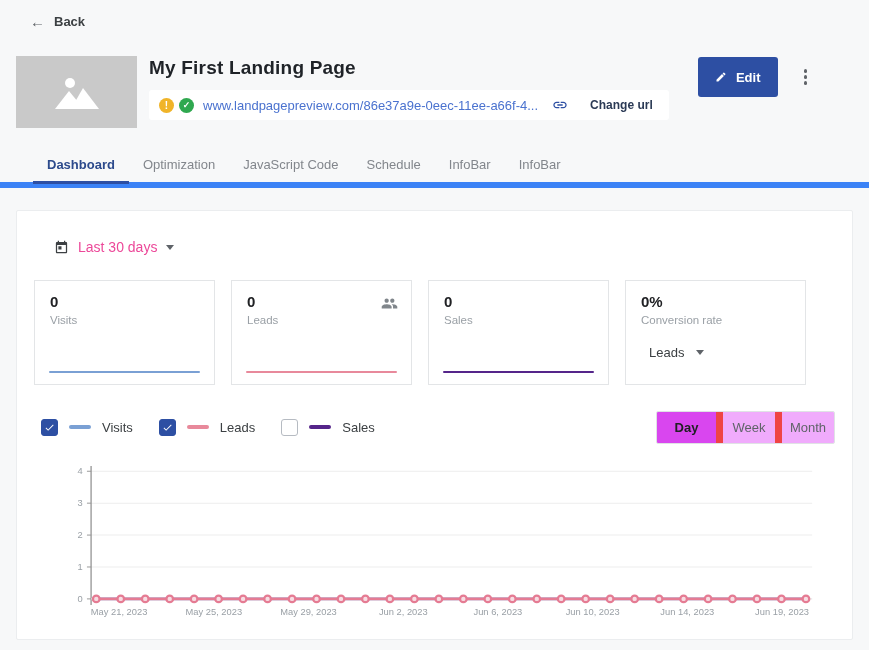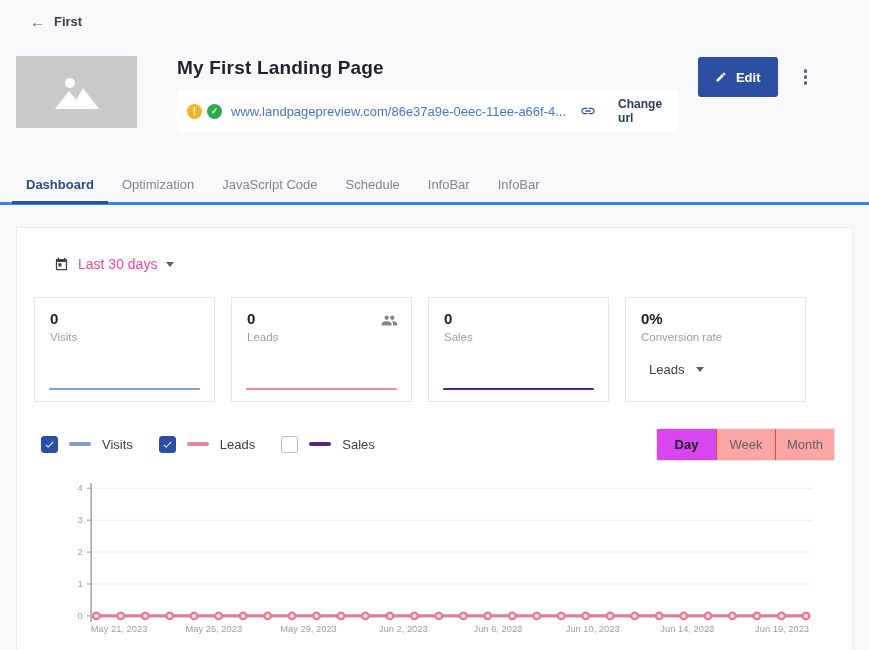--- a/index.html
+++ b/index.html
@@ -8,21 +8,21 @@
     width:869px; height:650px; overflow:hidden;
     background:#f7f8f9; color:#202124;
     font-family:"Liberation Sans", sans-serif;
   }
   
   .topbar { padding:13px 0 0 30px; }
   .back { display:inline-flex; align-items:center; gap:9px; font-size:13px; font-weight:700; color:#3c4043; cursor:pointer; }
   .back .arr { font-size:15px; font-weight:400; color:#5f6368; line-height:1; }
 
   
-  .page-header { display:flex; align-items:flex-start; padding:25px 58px 0 16px;gap:28px; }
+  .page-header { display:flex; align-items:flex-start; padding:25px 58px 0 16px; }
   .thumb { width:121px; height:72px; background:#c9c9c9; display:flex; align-items:center; justify-content:center; flex:none; }
   .thumb svg { width:44px; height:34px; }
   .head-main { margin-left:12px; flex:1; min-width:0; }
   .title { font-size:19px; font-weight:700; color:#1f2328; margin:1px 0 11px; letter-spacing:.2px; }
   .url-bar { display:inline-flex; align-items:center; background:#ffffff; border-radius:3px; padding:7px 16px 7px 10px; }
   .dot { width:15px; height:15px; border-radius:50%; color:#fff; font-size:10px; font-weight:700; display:flex; align-items:center; justify-content:center; flex:none; }
   .dot-warn { background:#f0b429; margin-right:5px; }
   .dot-ok { background:#2fa84f; margin-right:9px; font-size:9px; }
   .url-text { font-size:13px; color:#4a72cf; cursor:pointer; white-space:nowrap; }
   .link-ic { margin-left:14px; display:flex; cursor:pointer; }
@@ -30,21 +30,21 @@
   .change-url { font-size:12px; font-weight:700; color:#2b3a55; margin-left:22px; cursor:pointer; }
   .head-actions { display:flex; align-items:center; gap:22px; margin-left:20px; padding-top:1px; }
   .edit-btn { background:#2d4fa3; color:#fff; border:none; border-radius:3px; height:40px; padding:0 17px;
               font-size:13px; font-weight:700; display:inline-flex; align-items:center; gap:9px; cursor:pointer;
               font-family:"Liberation Sans", sans-serif; }
   .edit-btn svg { width:12px; height:12px; fill:#ffffff; }
   .kebab { display:flex; flex-direction:column; gap:2.5px; cursor:pointer; padding:5px 4px; }
   .kebab i { width:3.5px; height:3.5px; border-radius:50%; background:#5f6368; display:block; }
 
   
-  .tabs { display:flex; margin-top:37px; border-bottom:3px solid #3b82f6; padding-left:12px; }
+  .tabs { display:flex; margin-top:21px; border-bottom:6px solid #3b82f6; padding-left:33px; }
   .tab { padding:8px 14px 9px; font-size:13px; color:#82868c; cursor:pointer; border-bottom:3px solid transparent; margin-bottom:-2px; white-space:nowrap; }
   .tab.active { color:#2c4a8c; font-weight:700; border-bottom-color:#2d4fa3; }
 
   
   .panel { margin:22px 16px 0; background:#fff; border:1px solid #ebedef; border-radius:2px; padding:28px 17px 26px; height:430px; }
 
   .date-filter { display:inline-flex; align-items:center; gap:9px; margin-left:20px; font-size:14px; color:#ec4899; cursor:pointer;text-align:right; }
   .date-filter svg { width:15px; height:15px; fill:#3c4043; }
   .caret { width:0; height:0; border-left:4px solid transparent; border-right:4px solid transparent; border-top:5px solid #5f6368; display:inline-block; }
 
@@ -62,35 +62,35 @@
 
   
   .controls { display:flex; align-items:center; margin-top:26px; padding-left:7px; }
   .toggle { display:flex; align-items:center; margin-right:26px; cursor:pointer; }
   .cb { width:17px; height:17px; border-radius:3px; border:1.5px solid #b6bbc2; background:#fff; display:flex; align-items:center; justify-content:center; flex:none; }
   .cb.checked { background:#2d4fa3; border-color:#2d4fa3; }
   .cb svg { width:11px; height:11px; }
   .swatch { width:22px; height:4px; border-radius:2px; margin:0 11px; }
   .toggle .lbl { font-size:13px; color:#3c4043; }
   .segmented { margin-left:auto; display:flex; border:1px solid #e0e2e5; border-radius:2px; overflow:hidden; height:33px; background:#fff; }
-  .seg { width:59px; display:flex; align-items:center; justify-content:center; font-size:13px; color:#5f6368; background:#fca5a5; cursor:pointer; border-left:1px solid #ef4444; }
+  .seg { width:59px; display:flex; align-items:center; justify-content:center; font-size:13px; color:#5f6368; background:#f0abfc; cursor:pointer; border-left:7px solid #ef4444; }
   .seg:first-child { border-left:none; }
   .seg.active { background:#d946ef; color:#202124; font-weight:700; }
 
   .chart-wrap { margin-top:20px; }
   .chart-wrap svg { display:block; width:100%; }
   .chart-wrap text { font-family:"Liberation Sans", sans-serif; }
 </style>
 </head>
 <body>
 
 <div class="topbar">
   <span class="back">
     <span class="arr">←</span>
-    <span>First</span>
+    <span>Back</span>
   </span>
 </div>
 
 <div class="page-header">
   <div class="thumb">
     <svg viewBox="0 0 44 34">
       <circle cx="15" cy="8" r="5" fill="#ffffff"></circle>
       <polygon points="0,34 14,16 23,27 19,34" fill="#ffffff"></polygon>
       <polygon points="16,34 28,13 44,34" fill="#ffffff"></polygon>
     </svg>

